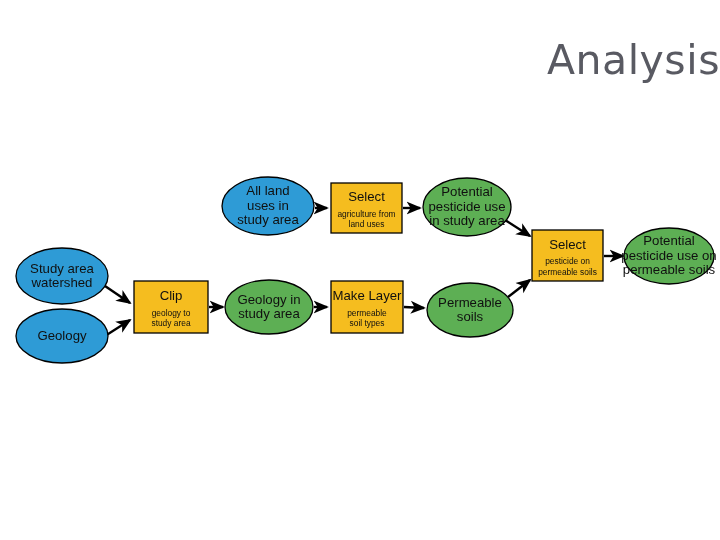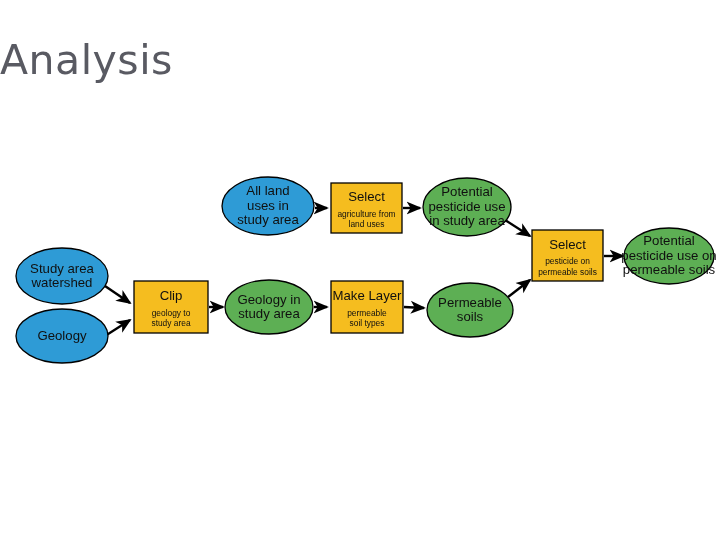--- a/index.html
+++ b/index.html
@@ -13,21 +13,21 @@
     height: 540px;
     background: #ffffff;
     overflow: hidden;
     font-family: "Liberation Sans", sans-serif;
   }
   #slide-title {
     position: absolute;
     left: 0;
     top: 36px;
     width: 720px;
-    text-align: left;
+    text-align: right;
     font-family: "DejaVu Sans", sans-serif;
     font-size: 41px;
     font-weight: 400;
     color: #595a62;
     letter-spacing: 0.5px;
   }
   #diagram {
     position: absolute;
     left: 0;
     top: 150px;

